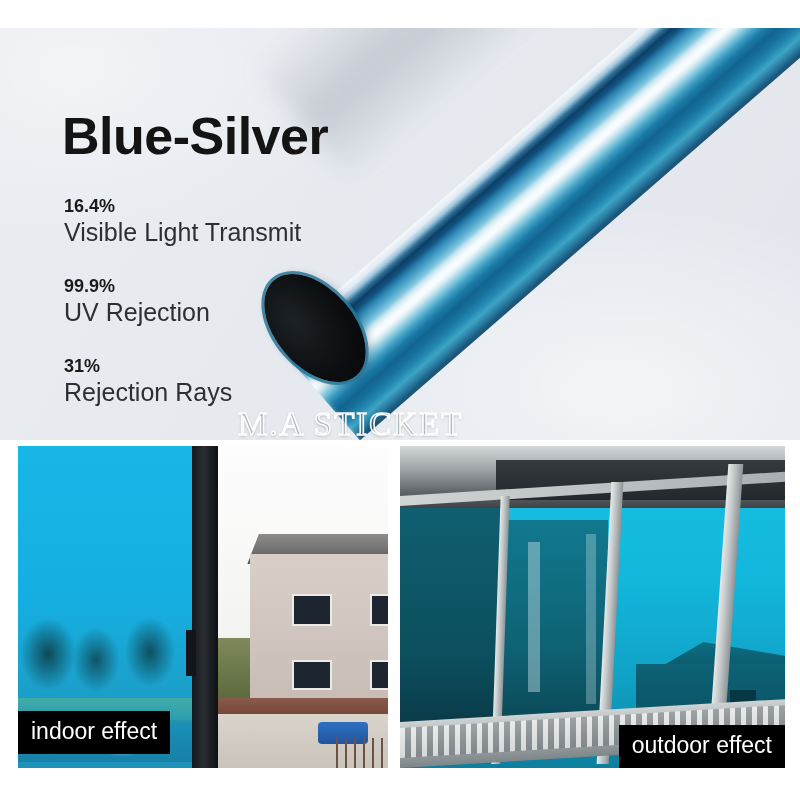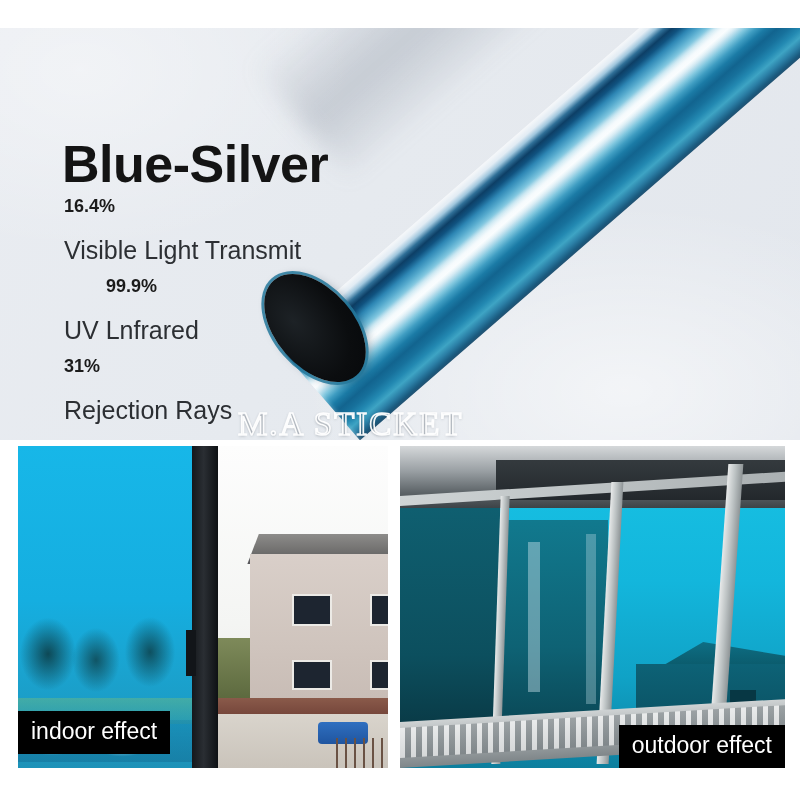--- a/index.html
+++ b/index.html
@@ -109,41 +109,39 @@
 
   
   .hero-title {
     position: absolute;
     left: 62px; top: 82px;
     font-size: 52px;
     font-weight: bold;
     color: #141414;
     letter-spacing: -0.5px;
     line-height: 1;
-    margin-top: 28px;
   }
   .spec {
     position: absolute;
     left: 64px;
   }
   .spec-1 { top: 168px; }
-  .spec-2 { top: 248px; text-align: center; }
+  .spec-2 { top: 248px; }
   .spec-3 { top: 328px; }
   .spec-value {
     font-size: 18px;
     font-weight: bold;
     color: #1b1b1b;
     line-height: 1.15;
   }
   .spec-label {
     font-size: 25px;
     font-weight: normal;
     color: #2c2f33;
     line-height: 1.2;
-    margin-top: 18px;
   }
 
   
   .watermark {
     position: absolute;
     left: 238px; top: 378px;
     font-family: "Liberation Serif", serif;
     font-size: 33px;
     letter-spacing: 2px;
     color: rgba(255,255,255,0.06);
@@ -345,21 +343,21 @@
 
     <div class="hero-title">Blue-Silver</div>
 
     <div class="spec spec-1">
       <div class="spec-value">16.4%</div>
       <div class="spec-label">Visible Light Transmit</div>
     </div>
 
     <div class="spec spec-2">
       <div class="spec-value">99.9%</div>
-      <div class="spec-label">UV Lnfrared</div>
+      <div class="spec-label">UV Rejection</div>
     </div>
 
     <div class="spec spec-3">
       <div class="spec-value">31%</div>
       <div class="spec-label">Rejection Rays</div>
     </div>
 
     <div class="watermark">M.A STICKET</div>
   </div>
 

